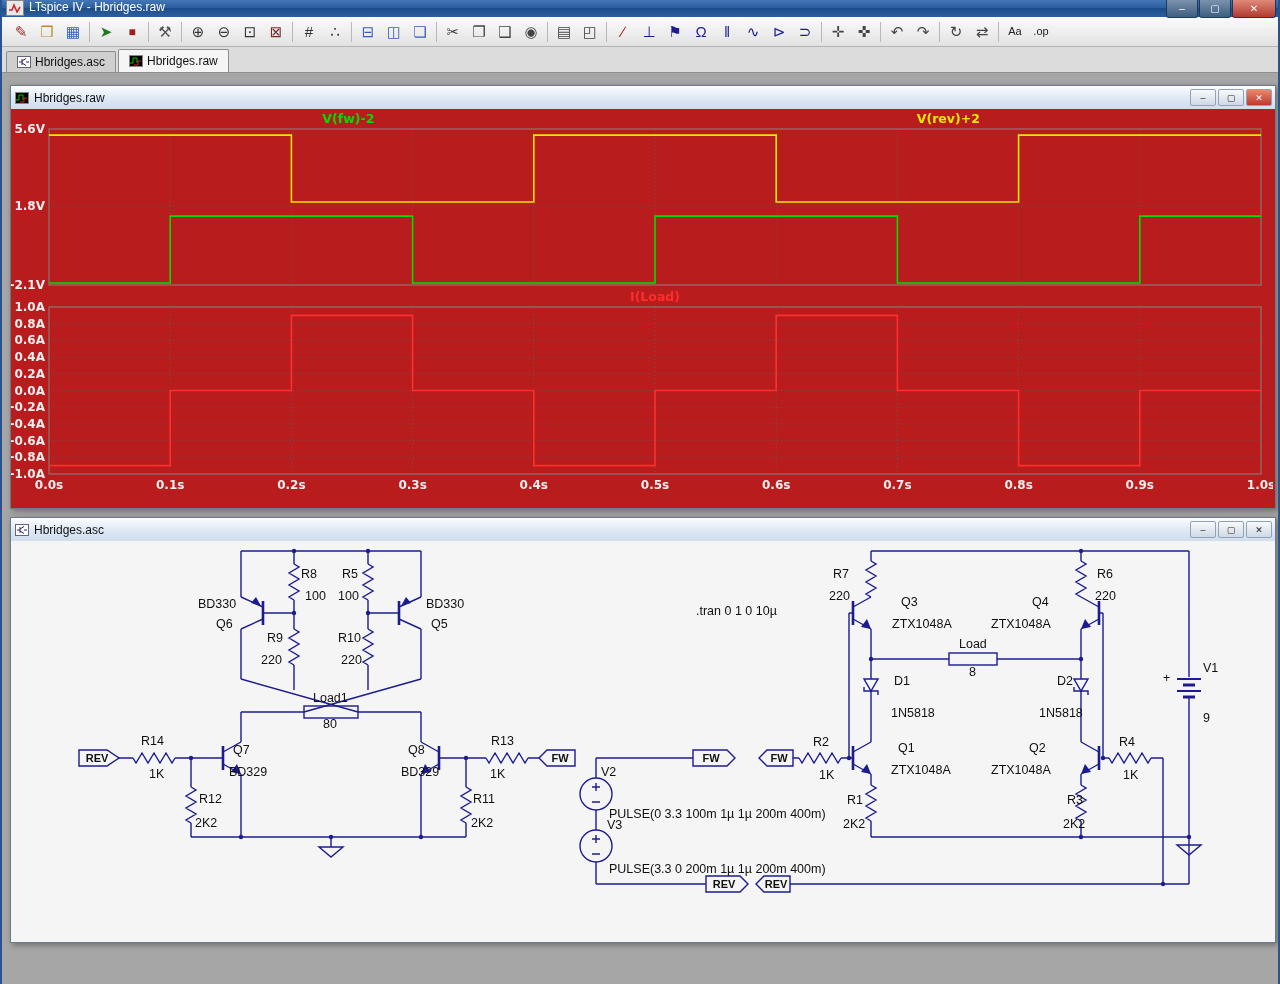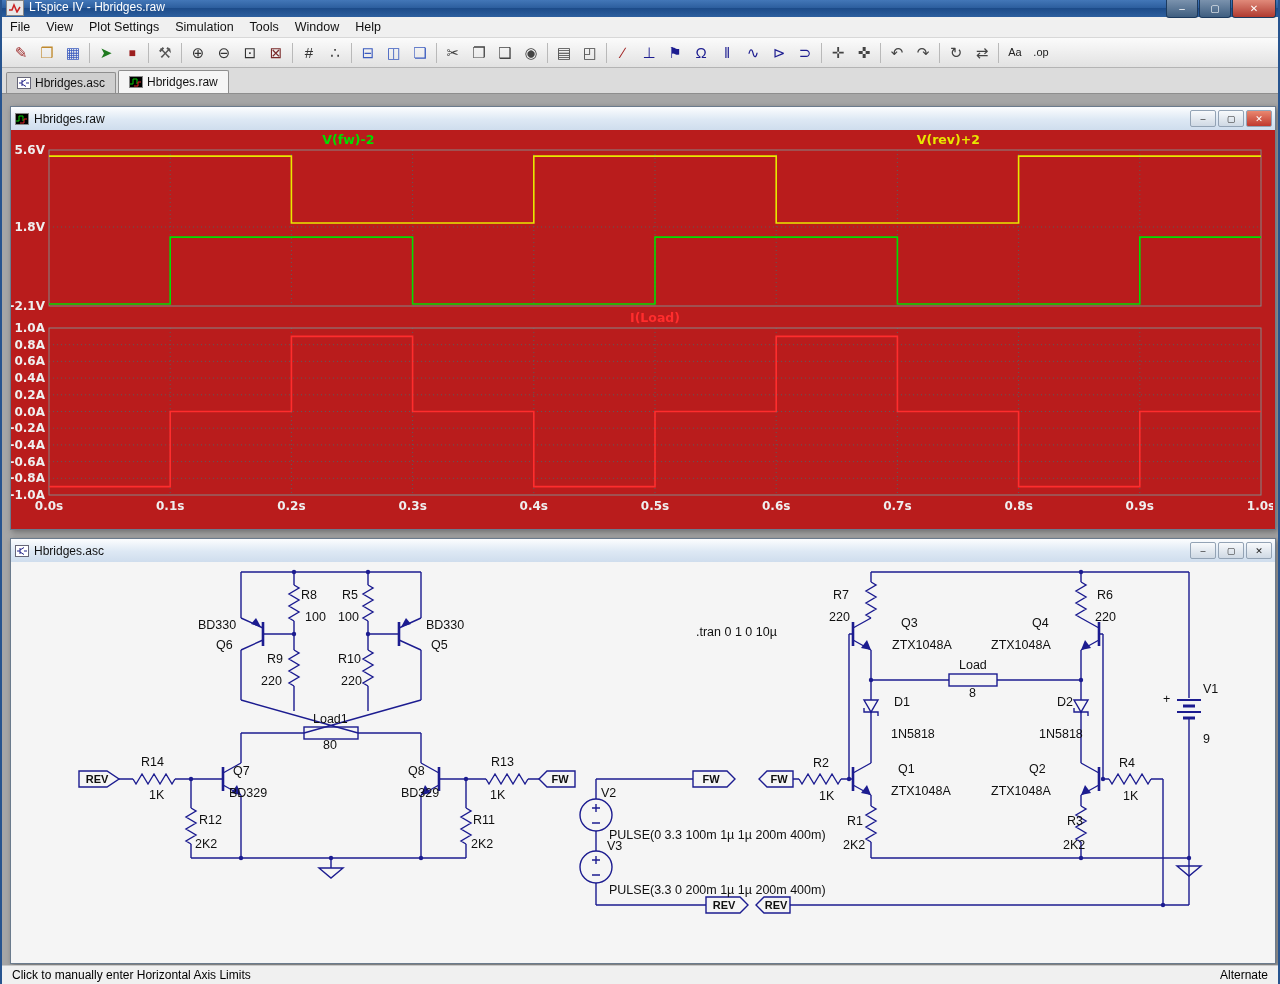--- a/index.html
+++ b/index.html
@@ -74,29 +74,20 @@
         </svg>
     </span>
     <span>LTspice IV - Hbridges.raw</span>
     <span id="win-controls">
       <span class="wc">–</span>
       <span class="wc">▢</span>
       <span class="wc close">✕</span>
     </span>
   </div>
 
-  <div id="menubar">
-      <div class="menu-item">File</div>
-      <div class="menu-item">View</div>
-      <div class="menu-item">Plot Settings</div>
-      <div class="menu-item">Simulation</div>
-      <div class="menu-item">Tools</div>
-      <div class="menu-item">Window</div>
-      <div class="menu-item">Help</div>
-    </div>
 
   <div id="toolbar">
       <div class="tbtn">
         <span class="tglyph" style="color: rgb(160, 48, 48); font-size: 15px;">✎</span>
       </div>
       <div class="tbtn">
         <span class="tglyph" style="color: rgb(192, 138, 46); font-size: 15px;">❒</span>
       </div>
       <div class="tbtn">
         <span class="tglyph" style="color: rgb(59, 91, 191); font-size: 15px;">▦</span>
@@ -505,17 +496,13 @@
           <text class="flag-text" x="549" y="221">FW</text>
           <text class="flag-text" x="700" y="221">FW</text>
           <text class="flag-text" x="768" y="221">FW</text>
           <text class="flag-text" x="713" y="347">REV</text>
           <text class="flag-text" x="765" y="347">REV</text>
         </svg>
       </div>
     </div>
   </div>
 
-  <div id="statusbar">
-    <span>Click to manually enter Horizontal Axis Limits</span>
-    <span>Alternate</span>
-  </div>
 </div>
 
 </body></html>

